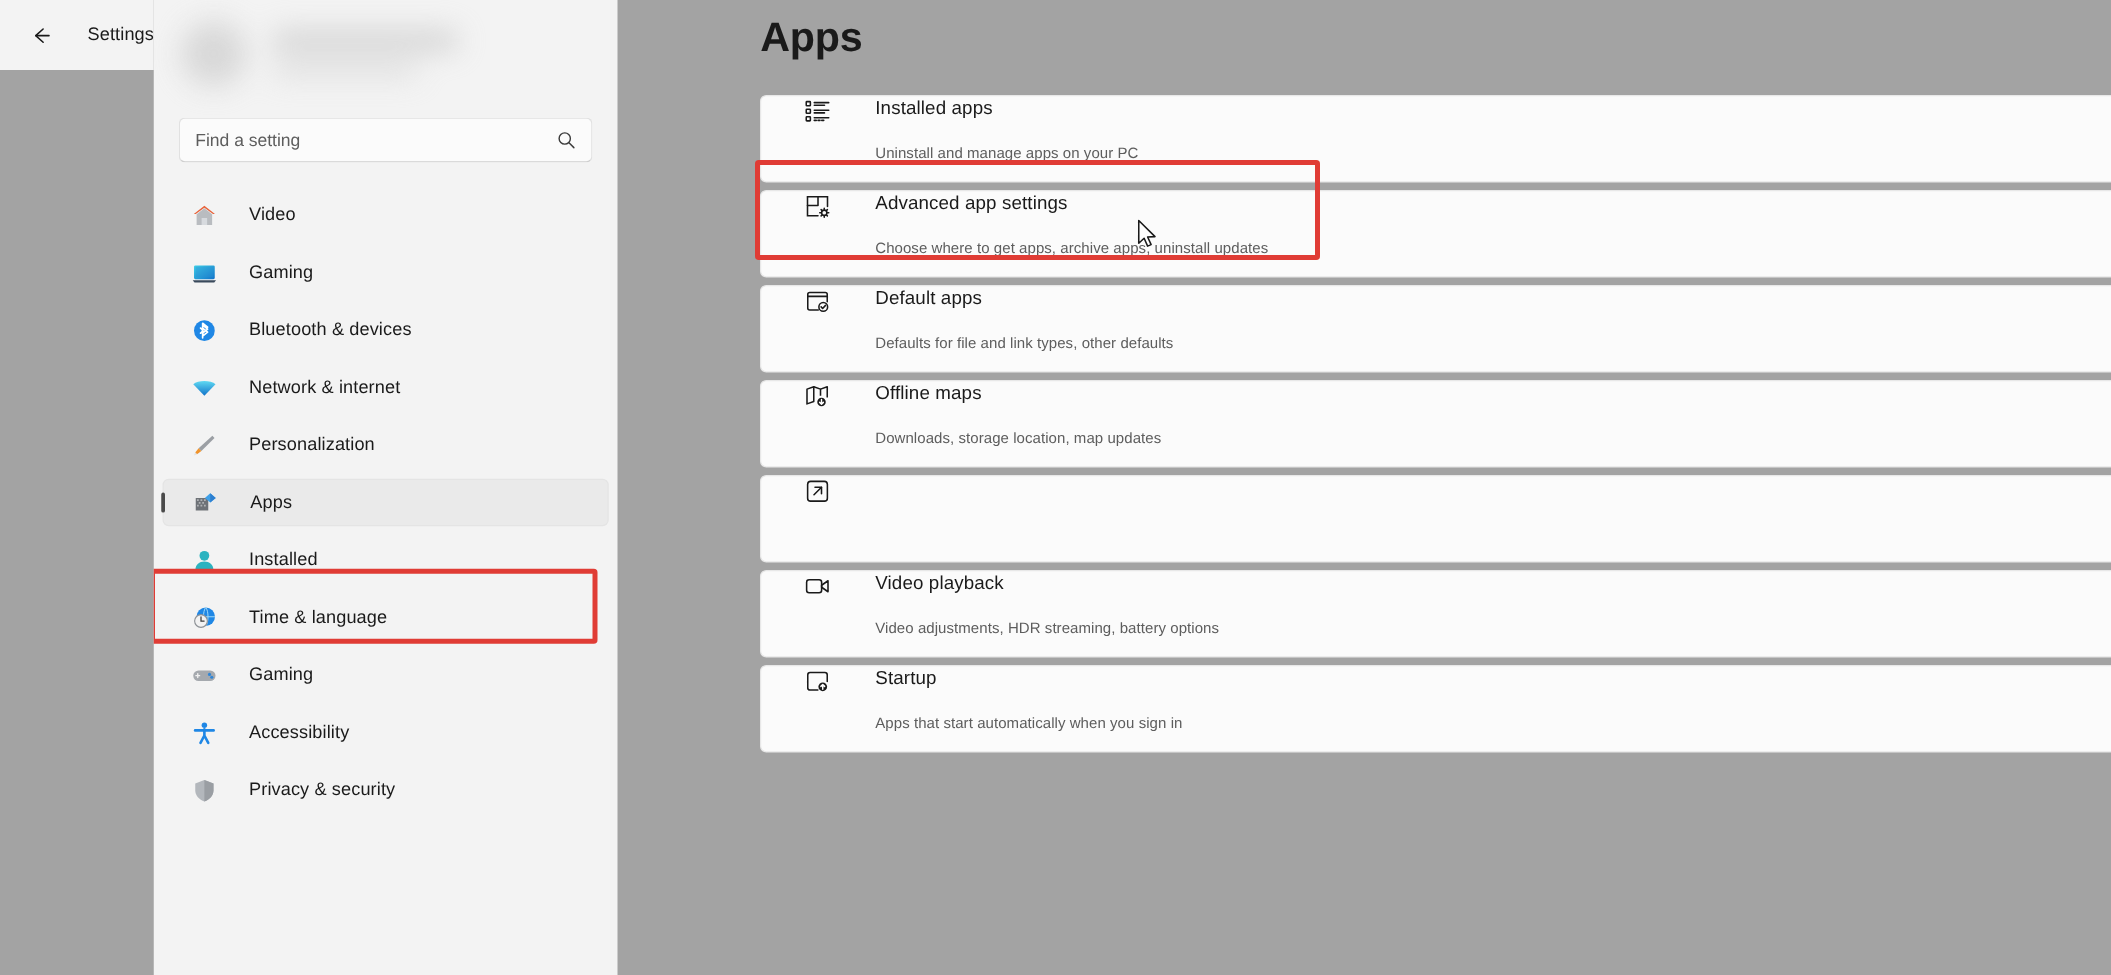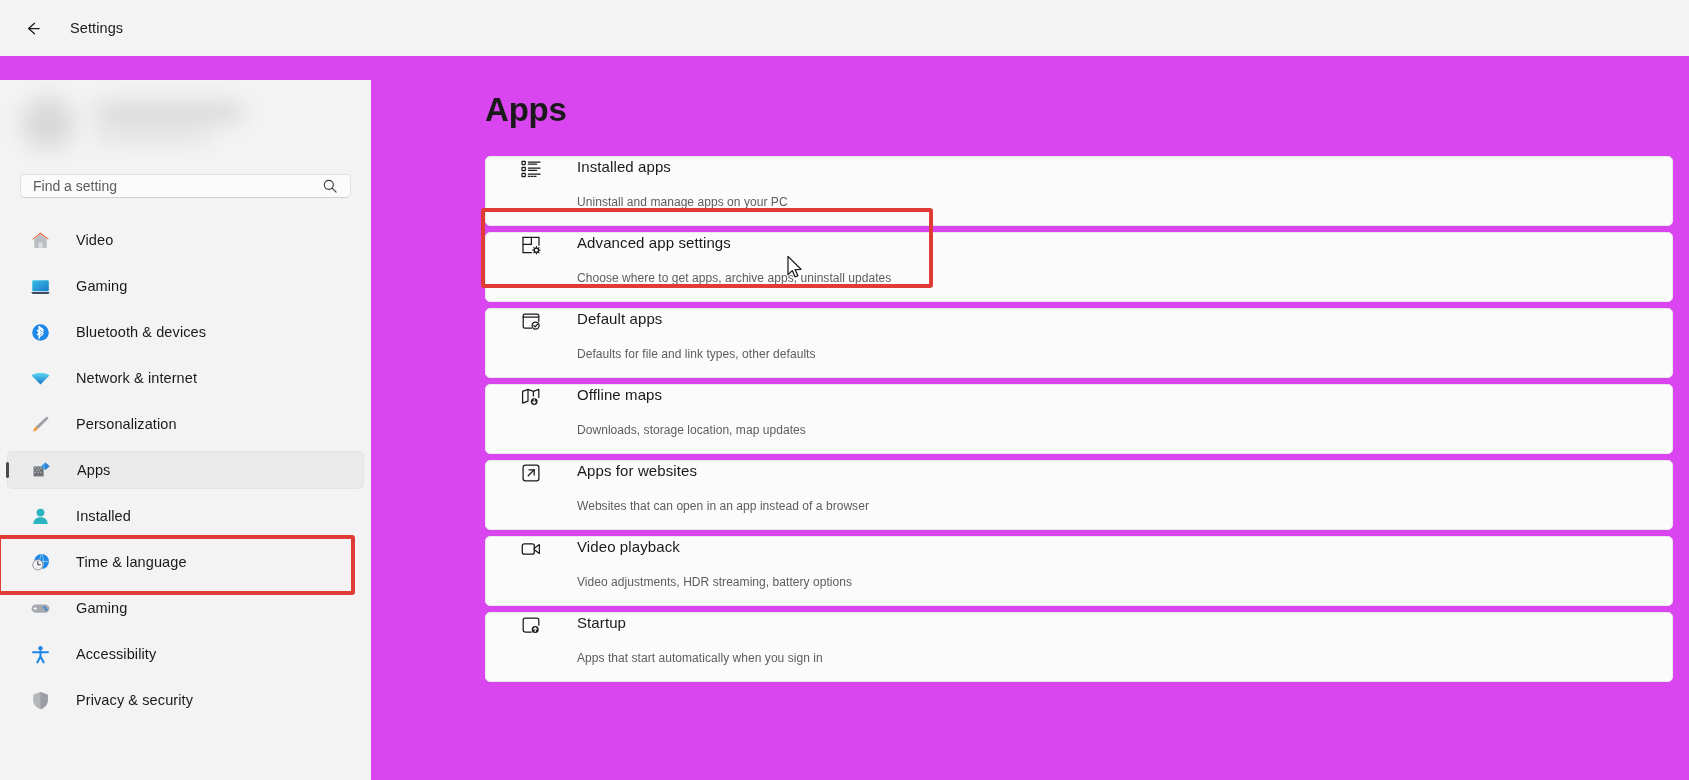--- a/index.html
+++ b/index.html
@@ -10,24 +10,23 @@
     overflow: hidden;
     background: #f3f3f3;
     font-family: "Liberation Sans", "DejaVu Sans", sans-serif;
     -webkit-font-smoothing: antialiased;
   }
 
   .app-window {
     position: relative;
     width: 1689px;
     height: 780px;
-    background: #d946ef;
-    display: flex;
-    flex-direction: column;
-    gap: 24px;
+    background: #a3a3a3;
+    display: flex;
+    flex-direction: row;
   }
 
   
   .titlebar {
     height: 56px;
     flex: 0 0 56px;
     display: flex;
     align-items: center;
     padding-left: 14px;
     background: #f3f3f3;
@@ -102,21 +101,21 @@
     font-size: 0;
     color: transparent;
   }
 
   .search-wrap {
     padding: 0 20px;
     margin-top: 8px;
   }
   .search-box {
     position: relative;
-    height: 24px;
+    height: 36px;
     background: #fbfbfb;
     border: 1px solid #e1e1e1;
     border-bottom-color: #cfcfcf;
     border-radius: 5px;
     display: flex;
     align-items: center;
     padding: 0 12px;
   }
   .search-input {
     flex: 1 1 auto;
@@ -526,24 +525,20 @@
         </div>
 
         <div class="card">
           <span class="card-icon">
             <svg width="24" height="24" viewBox="0 0 24 24" fill="none">
               <rect x="4.1" y="4.1" width="15.8" height="15.8" rx="2.4" stroke="#1a1a1a" stroke-width="1.25"></rect>
               <path d="M9.2 14.8 L15.2 8.8" stroke="#1a1a1a" stroke-width="1.25" stroke-linecap="round"></path>
               <path d="M10 8.8 H15.2 V14" stroke="#1a1a1a" stroke-width="1.25" stroke-linecap="round" stroke-linejoin="round"></path>
             </svg>
           </span>
-          <div class="card-text">
-            <div class="card-title">Apps for websites</div>
-            <div class="card-sub">Websites that can open in an app instead of a browser</div>
-          </div>
         </div>
 
         <div class="card">
           <span class="card-icon">
             <svg width="24" height="24" viewBox="0 0 24 24" fill="none">
               <rect x="3.3" y="6.8" width="12" height="10.4" rx="2" stroke="#1a1a1a" stroke-width="1.25"></rect>
               <path d="M15.3 11.2 L20.4 7.6 V16.4 L15.3 12.8 Z" stroke="#1a1a1a" stroke-width="1.25" stroke-linejoin="round"></path>
             </svg>
           </span>
           <div class="card-text">

